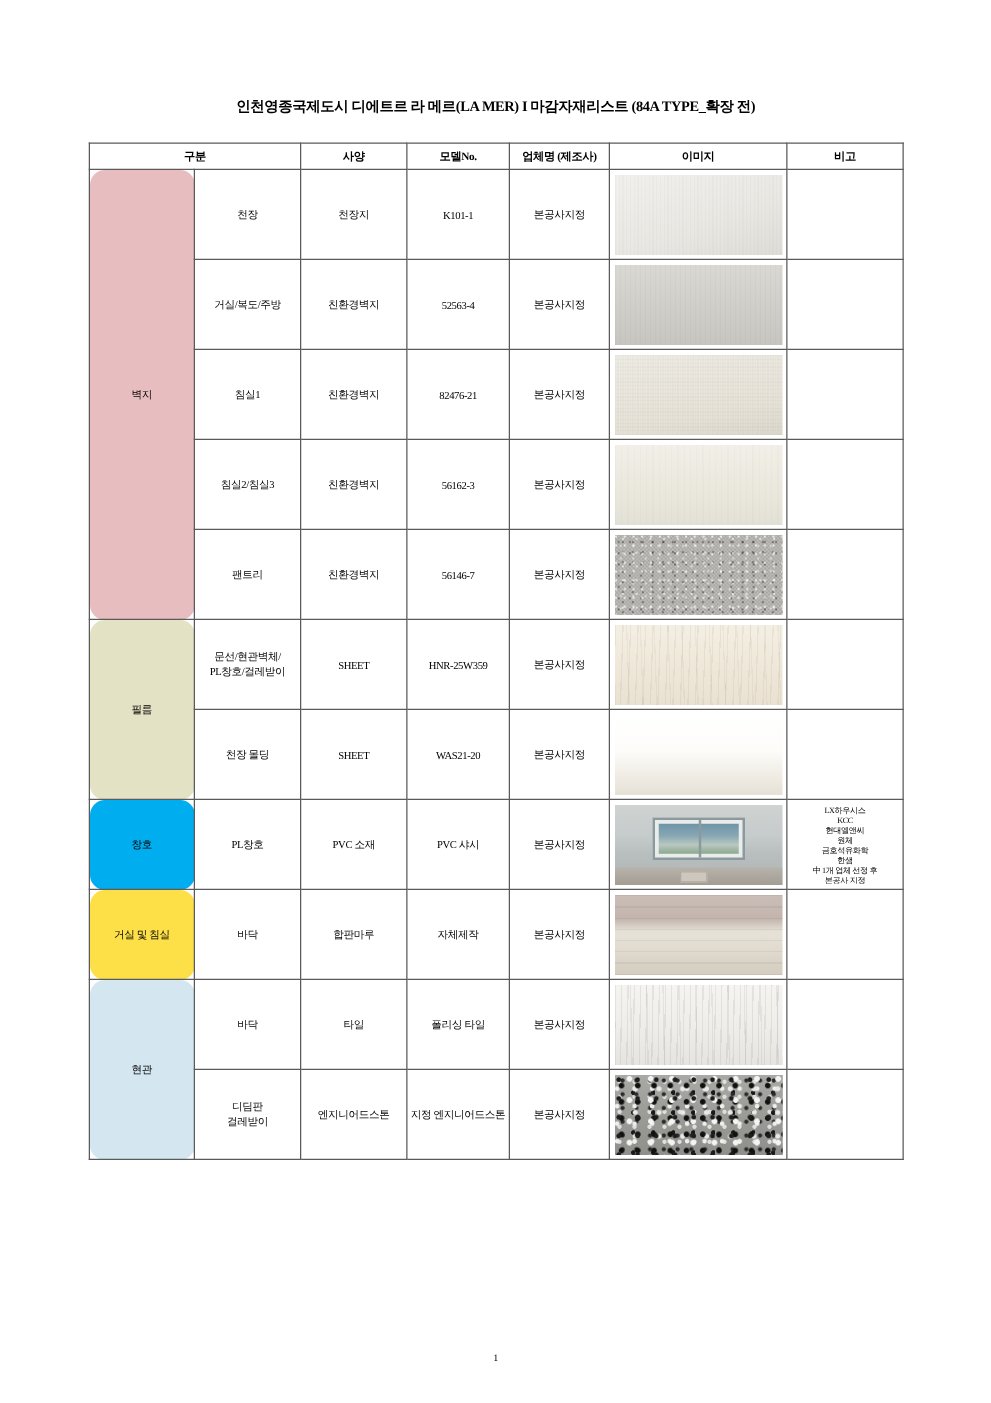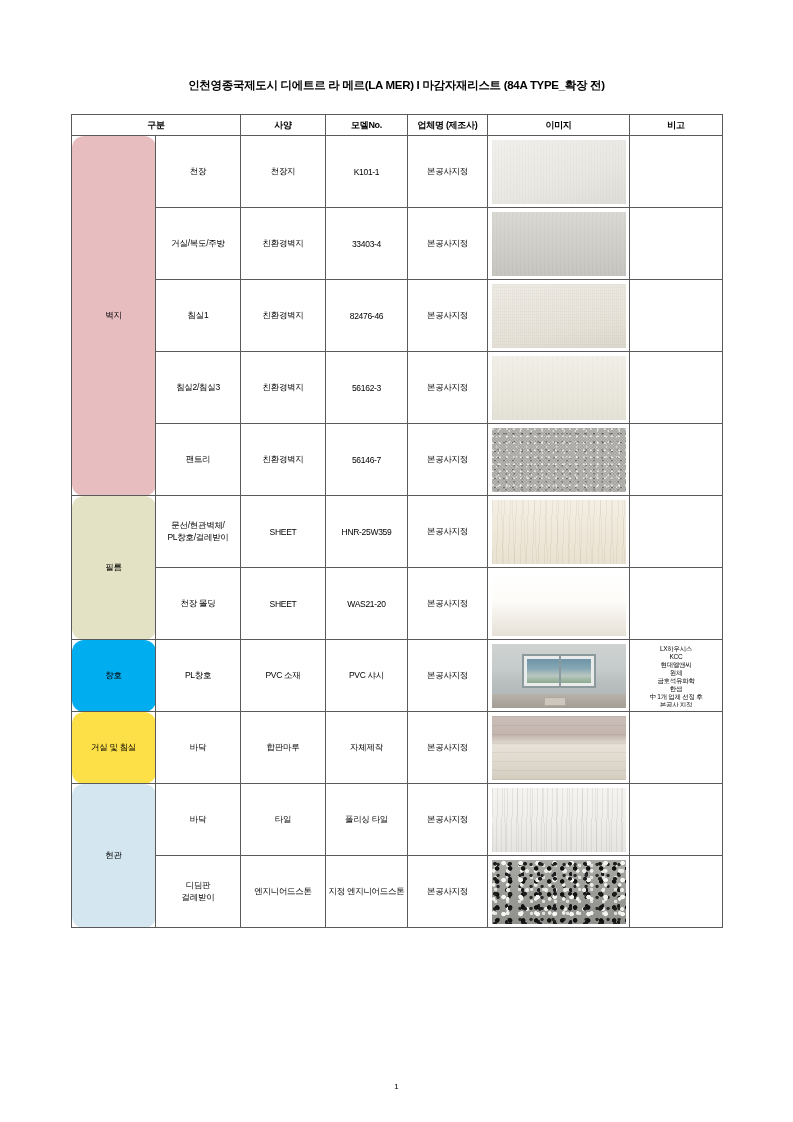--- a/index.html
+++ b/index.html
@@ -14,20 +14,21 @@
     font-family: "Liberation Sans", sans-serif;
     color: #000000;
     position: relative;
     overflow: hidden;
   }
   .page {
     width: 793px;
     height: 1122px;
     position: relative;
     padding: 0;
+    font-family: Liberation Serif, serif;
   }
   .doc-title {
     position: absolute;
     top: 78px;
     left: 0;
     width: 793px;
     text-align: center;
     font-size: 11.5px;
     font-weight: bold;
     letter-spacing: -0.3px;
@@ -256,34 +257,34 @@
               <span class="swatch sw-k1011"></span>
             </td>
           <td class="note">
               <span class="note-block"></span>
             </td>
         </tr>
 
         <tr>
           <td class="row-cell"><span class="loc-lines">거실/복도/주방</span></td>
           <td>친환경벽지</td>
-          <td>33403-4</td>
+          <td>52563-4</td>
           <td>본공사지정</td>
           <td class="imgcell">
               <span class="swatch sw-82539"></span>
             </td>
           <td class="note">
               <span class="note-block"></span>
             </td>
         </tr>
 
         <tr>
           <td class="row-cell"><span class="loc-lines">침실1</span></td>
           <td>친환경벽지</td>
-          <td>82476-46</td>
+          <td>82476-21</td>
           <td>본공사지정</td>
           <td class="imgcell">
               <span class="swatch sw-82476"></span>
             </td>
           <td class="note">
               <span class="note-block"></span>
             </td>
         </tr>
 
         <tr>

